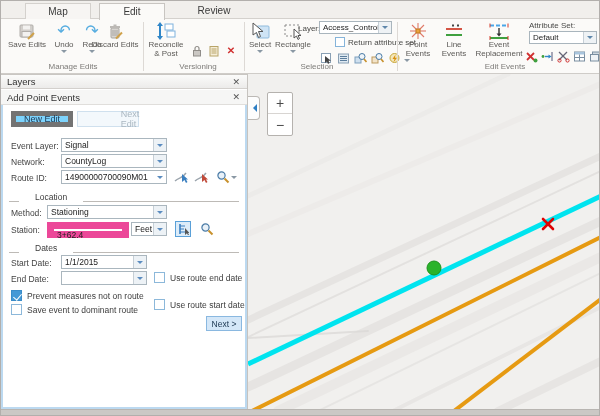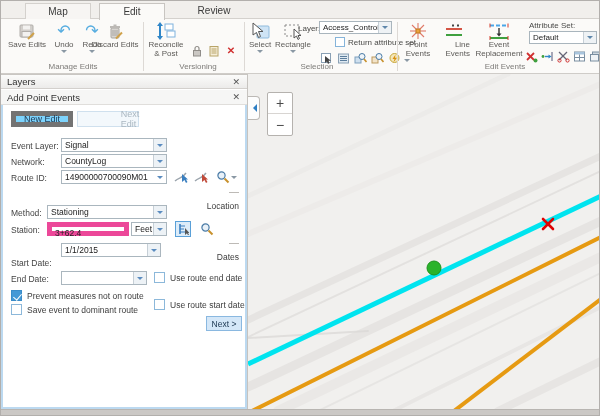--- a/index.html
+++ b/index.html
@@ -55,23 +55,23 @@
   .pbody { position:absolute; left:0; right:0; top:31px; bottom:0; background:#fff;
            border-left:2px solid #bcd9f0; border-right:2px solid #bcd9f0; border-bottom:2px solid #bcd9f0; }
   .flabel { position:absolute; font-size:8.5px; color:#444; white-space:nowrap; }
   .pcombo { position:absolute; height:14px; background:#fff; border:1px solid #aab6be;
             display:flex; align-items:center; font-size:8.5px; color:#222; }
   .pcombo .val { flex:1; padding:16px 3px; white-space:nowrap; overflow:hidden; }
   .pcombo .dbtn { width:13px; align-self:stretch; background:#edf2f6; border-left:1px solid #c6cfd6;
                   display:flex; align-items:center; justify-content:center; }
   .pcombo .dbtn::after { content:""; border:3px solid transparent; border-top-color:#5b8cc0; margin-top:3px; }
   .pcombo.noborderbtn .dbtn { background:#fff; border-left:none; }
-  .ptext { position:absolute; height:14px; background:#fff; border:5px solid #ec4899;
+  .ptext { position:absolute; height:14px; background:#fff; border:7px solid #ec4899;
            font-size:8.5px; color:#222; padding:1px 3px; }
-  .secline { position:absolute; height:10px; display:flex; align-items:flex-end; gap:8px; left:6px; right:6px;flex-direction:column; }
+  .secline { position:absolute; height:10px; display:flex; align-items:flex-end; gap:16px; left:6px; right:6px; }
   .secline .ln1 { width:10px; height:0; border-top:1px solid #bdbab6; }
   .secline .ln2 { flex:1; height:0; border-top:1px solid #bdbab6; }
   .secline .t { font-size:8.5px; color:#3c3c3c; }
   .pbtn { position:absolute; height:16px; font-size:9px; display:flex; align-items:center;
           justify-content:center; cursor:default; }
   .pbtn.primary { background:#7dd3fc; border:5px solid #737373; color:#203b55; }
   .pbtn.disabled { background:#f3f8fc; border:1px solid #cfe0ee; color:#a9b6c0; }
   .pbtn.next { background:#d4e7f8; border:1px solid #8ab8e0; color:#203b55; height:15px; font-size:8.5px; }
   .pcheckrow { position:absolute; display:flex; align-items:center; gap:5px; font-size:8.5px; color:#3c3c3c; }
   .pcbx { width:11px; height:11px; background:#fff; border:1px solid #8cb8da; position:relative; flex:0 0 auto; }
@@ -259,21 +259,21 @@
               <line x1="10" y1="1" x2="10" y2="17"></line>
               <line x1="2" y1="9" x2="18" y2="9"></line>
               <line x1="4" y1="3" x2="16" y2="15"></line>
               <line x1="16" y1="3" x2="4" y2="15"></line>
             </g>
             <rect x="8" y="7" width="4" height="4" fill="#eca23c" stroke="#c07820"></rect>
           </svg>
       </span>
       <span>Point Events</span>
     </div>
-    <div class="rbtn" style="left:437px; width:32px;text-align:right;">
+    <div class="rbtn" style="left:437px; width:32px;">
       <span class="ic">
         <svg width="20" height="18">
             <line x1="2" y1="7" x2="18" y2="7" stroke="#d45545" stroke-width="2"></line>
             <rect x="8" y="2.5" width="2" height="2" fill="#444"></rect>
             <rect x="13" y="2.5" width="2" height="2" fill="#444"></rect>
             <line x1="2" y1="13" x2="18" y2="13" stroke="#3fa03f" stroke-width="2"></line>
           </svg>
       </span>
       <span>Line Events</span>
     </div>
@@ -427,21 +427,21 @@
           </svg>
       </span>
 
       <div class="secline" style="top:138px;">
         <span class="ln1"></span>
         <span class="t">Dates</span>
         <span class="ln2"></span>
       </div>
 
       <div class="flabel" style="left:8px; top:153px;">Start Date:</div>
-      <div class="pcombo" style="left:58px; top:138px; width:100px;">
+      <div class="pcombo" style="left:58px; top:150px; width:86px;">
         <span class="val">1/1/2015</span>
         <span class="dbtn"></span>
       </div>
       <div class="pcheckrow" style="left:151px; top:167px;margin-top:27px;">
         <span class="pcbx"></span>
         <span>Use route start date</span>
       </div>
 
       <div class="flabel" style="left:8px; top:169px;">End Date:</div>
       <div class="pcombo" style="left:58px; top:166px; width:86px;">

